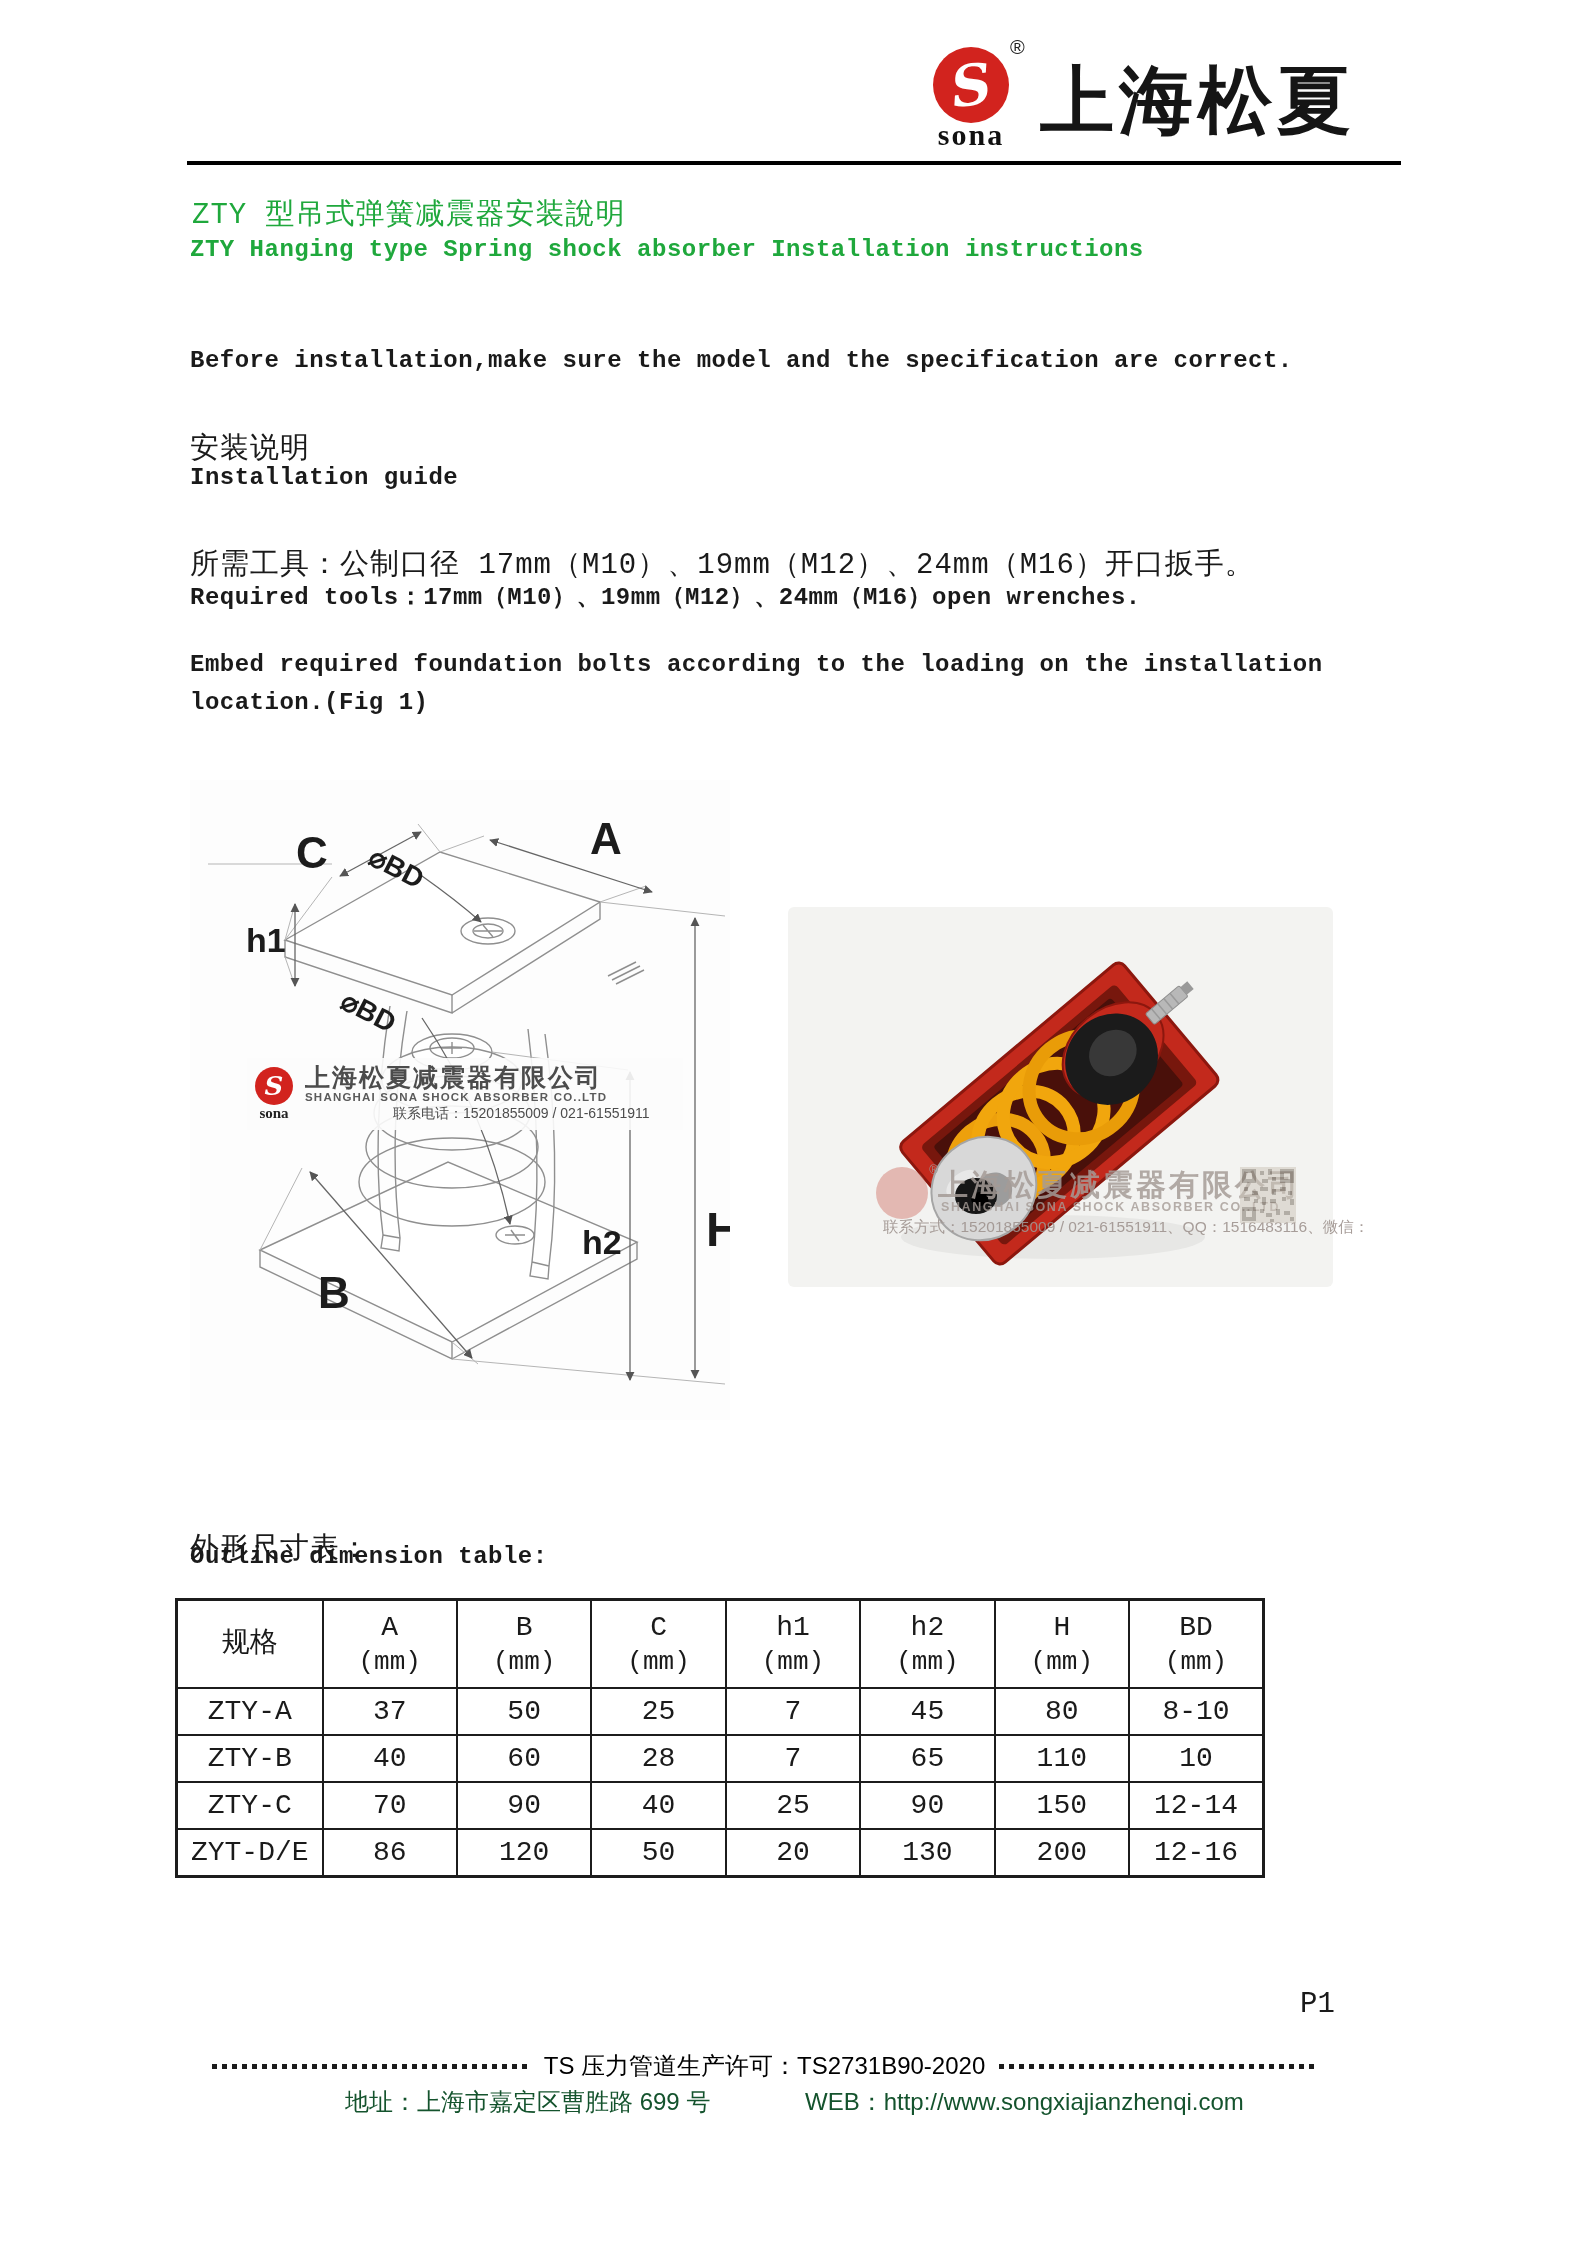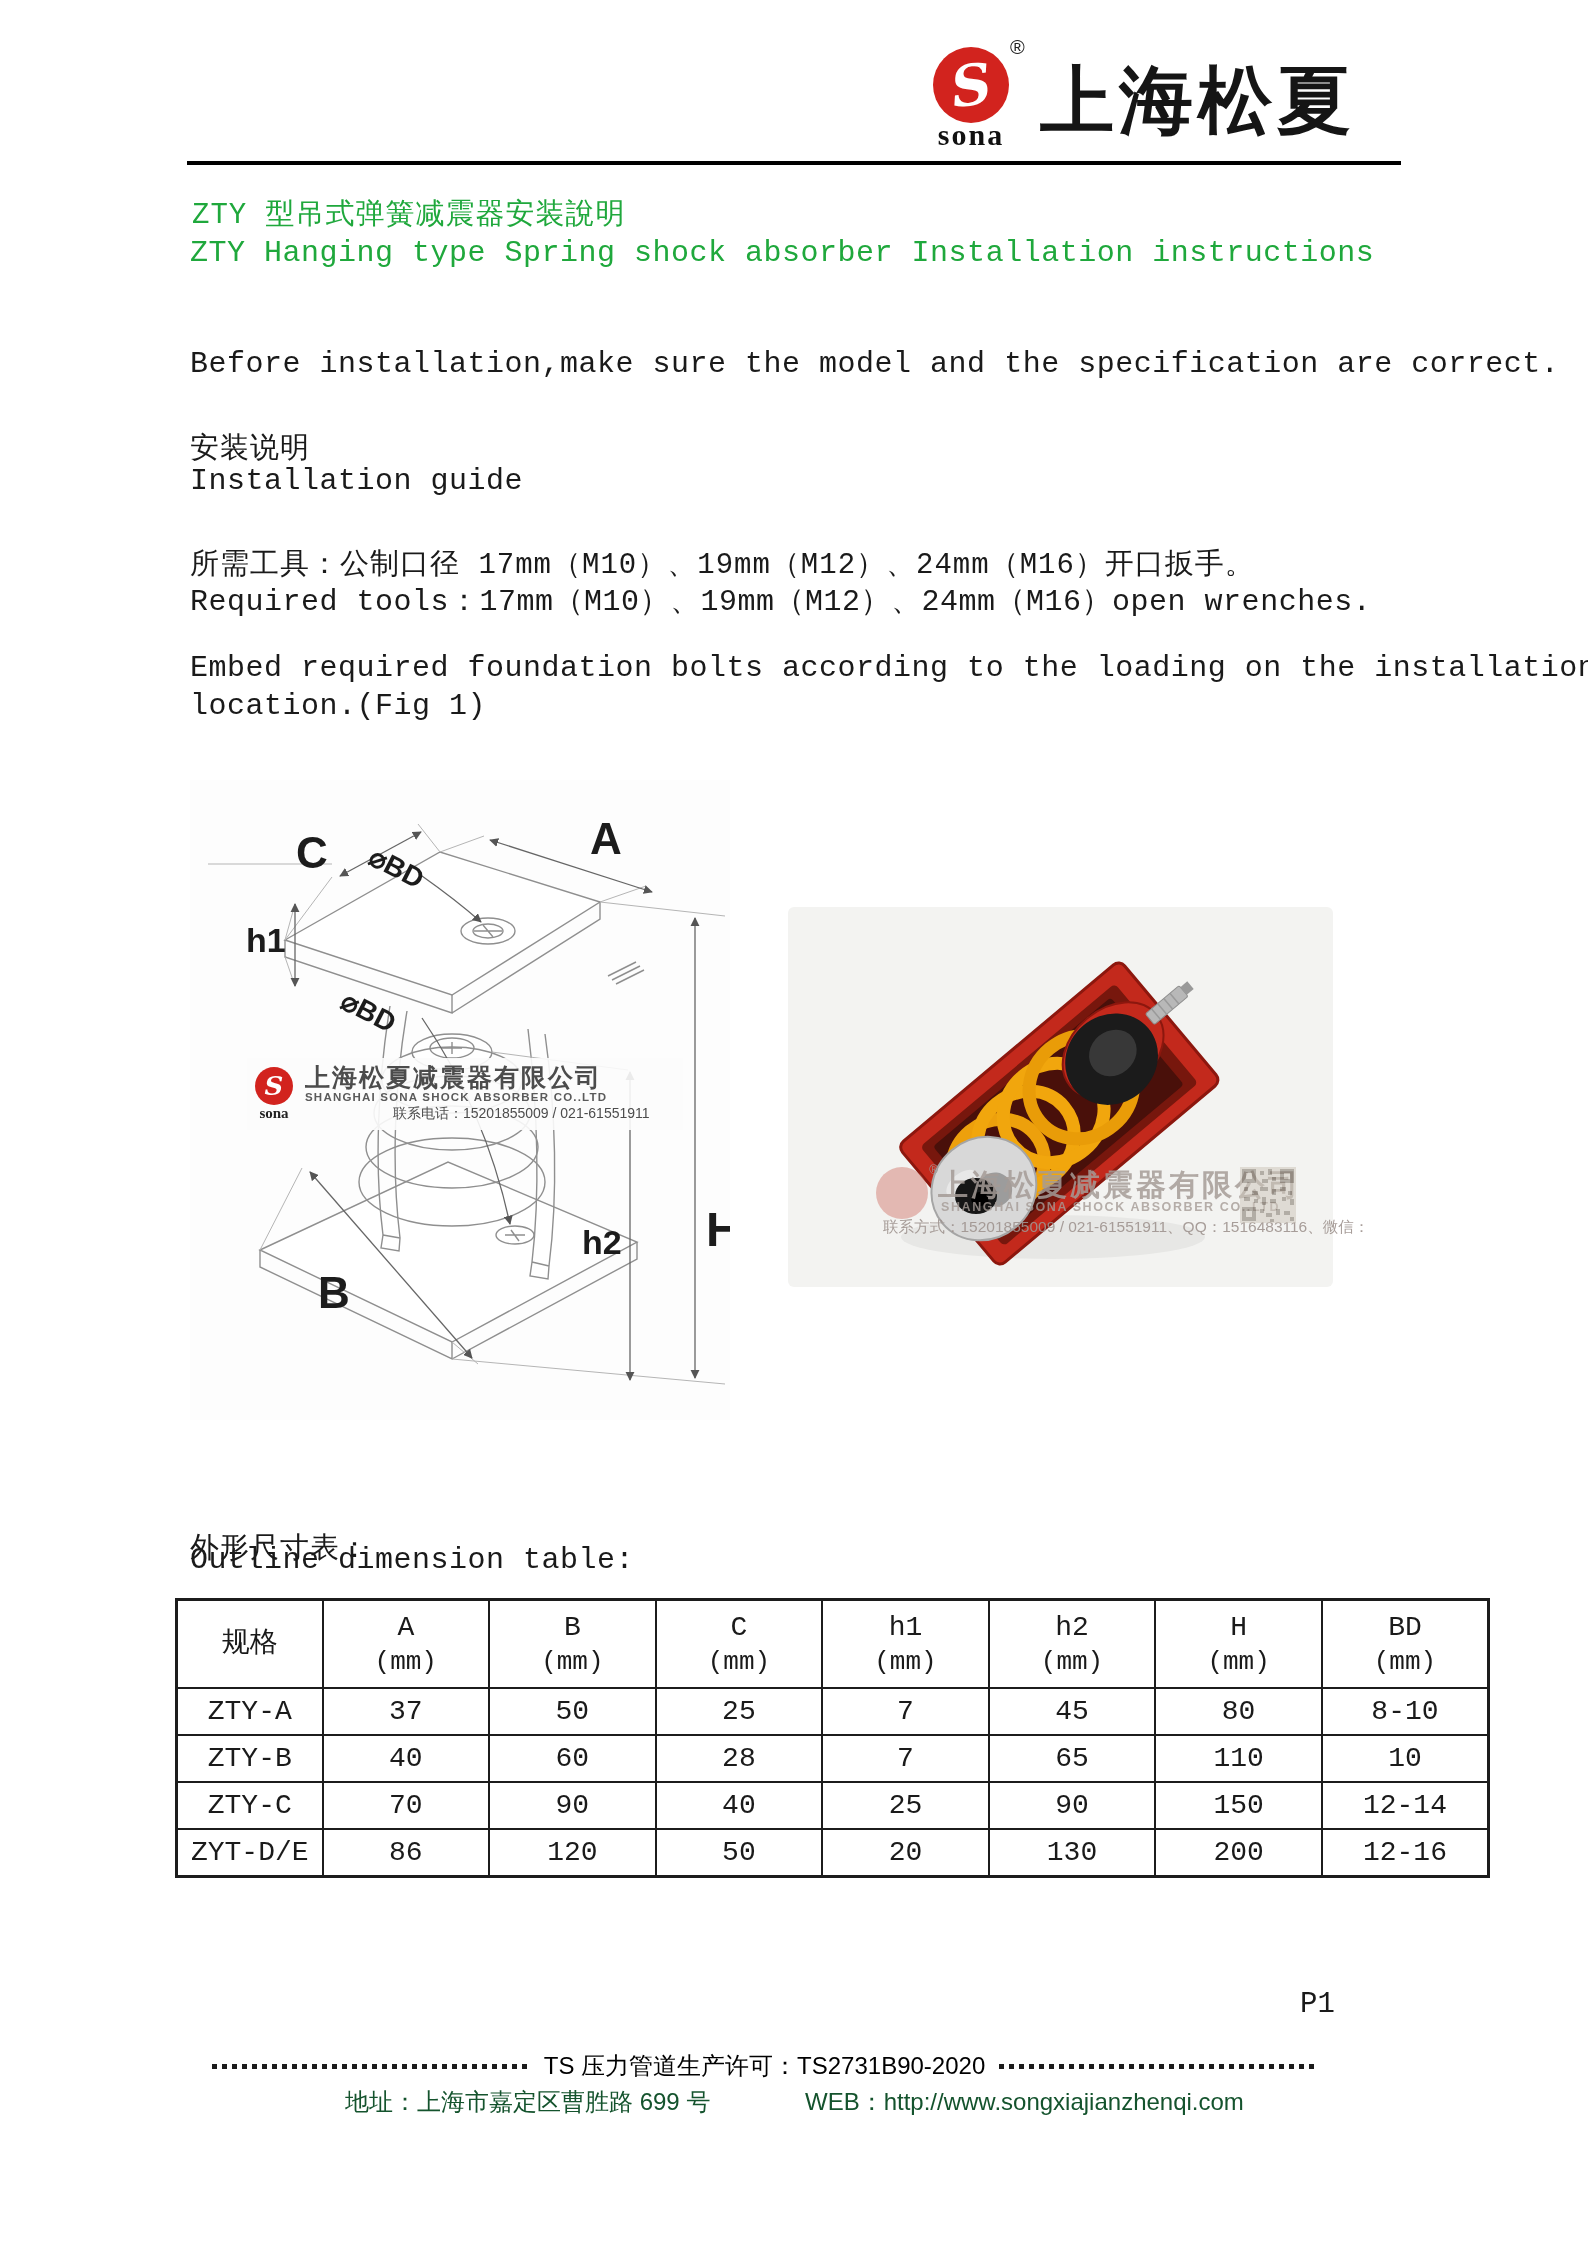--- a/index.html
+++ b/index.html
@@ -14,21 +14,21 @@
           font-size:56px;line-height:1;transform:rotate(-8deg);}
   .logo-reg{left:1010px;top:36px;font-size:20px;font-family:"Liberation Sans",sans-serif;color:#222;}
   .logo-sona{left:930px;top:118px;width:82px;text-align:center;font-family:"Liberation Serif",serif;
              font-weight:bold;font-size:30px;letter-spacing:2px;color:#111;}
   .brand{left:1040px;top:52px;font-family:"Liberation Sans",sans-serif;font-weight:bold;
          font-size:74px;letter-spacing:5px;color:#151515;}
   .rule{left:187px;top:161px;width:1214px;height:4px;background:#000;}
 
   
   .t-cn{font-size:29px;letter-spacing:1px;white-space:nowrap;}
-  .t-en{font-size:30px;letter-spacing:0.5px;white-space:nowrap;}
+  .t-en{font-size:24px;letter-spacing:0.5px;white-space:nowrap;font-weight:bold;}
   .green{color:#1fa83c;}
   .ttl1{left:192px;top:194px;}
   .ttl2{left:190px;top:236px;}
   .p-intro-cn{left:190px;top:305px;}
   .p-intro-en{left:190px;top:347px;}
   .p-guide-cn{left:190px;top:428px;}
   .p-guide-en{left:190px;top:464px;}
   .p-tools-cn{left:190px;top:544px;}
   .p-tools-en{left:190px;top:580px;}
   .p-embed-cn{left:190px;top:615px;}
@@ -66,21 +66,21 @@
          font-weight:bold;font-size:30px;letter-spacing:3px;color:rgba(165,155,150,0.85);white-space:nowrap;}
   .ph-en{left:153px;top:293px;position:absolute;font-family:"Liberation Sans",sans-serif;
          font-weight:bold;font-size:12.5px;letter-spacing:1.6px;color:rgba(165,155,150,0.8);white-space:nowrap;}
   .ph-contact{left:95px;top:310px;position:absolute;font-family:"Liberation Sans",sans-serif;
               font-size:15.5px;color:rgba(158,148,143,0.9);white-space:nowrap;}
   .ph-qr{left:452px;top:260px;position:absolute;opacity:0.55;}
 
   
   .dim-title-cn{left:190px;top:1484px;margin-top:44px;}
   .dim-title-en{left:190px;top:1520px;margin-top:23px;}
-  .dim-table{left:175px;top:1598px;width:1315px;border-collapse:collapse;table-layout:fixed;
+  .dim-table{left:175px;top:1598px;width:1090px;border-collapse:collapse;table-layout:fixed;
              border:3px solid #1c1c1c;}
   .dim-table th,.dim-table td{border:2px solid #1c1c1c;text-align:center;vertical-align:middle;
              font-weight:normal;padding:0;}
   .dim-table th{height:86px;font-size:28px;}
   .dim-table td{height:45px;font-size:28px;}
   .th-u{font-size:26px;margin-top:4px;}
   col.c0{width:146px;}
 
   
   .pageno{left:1300px;top:1988px;font-size:29px;}

